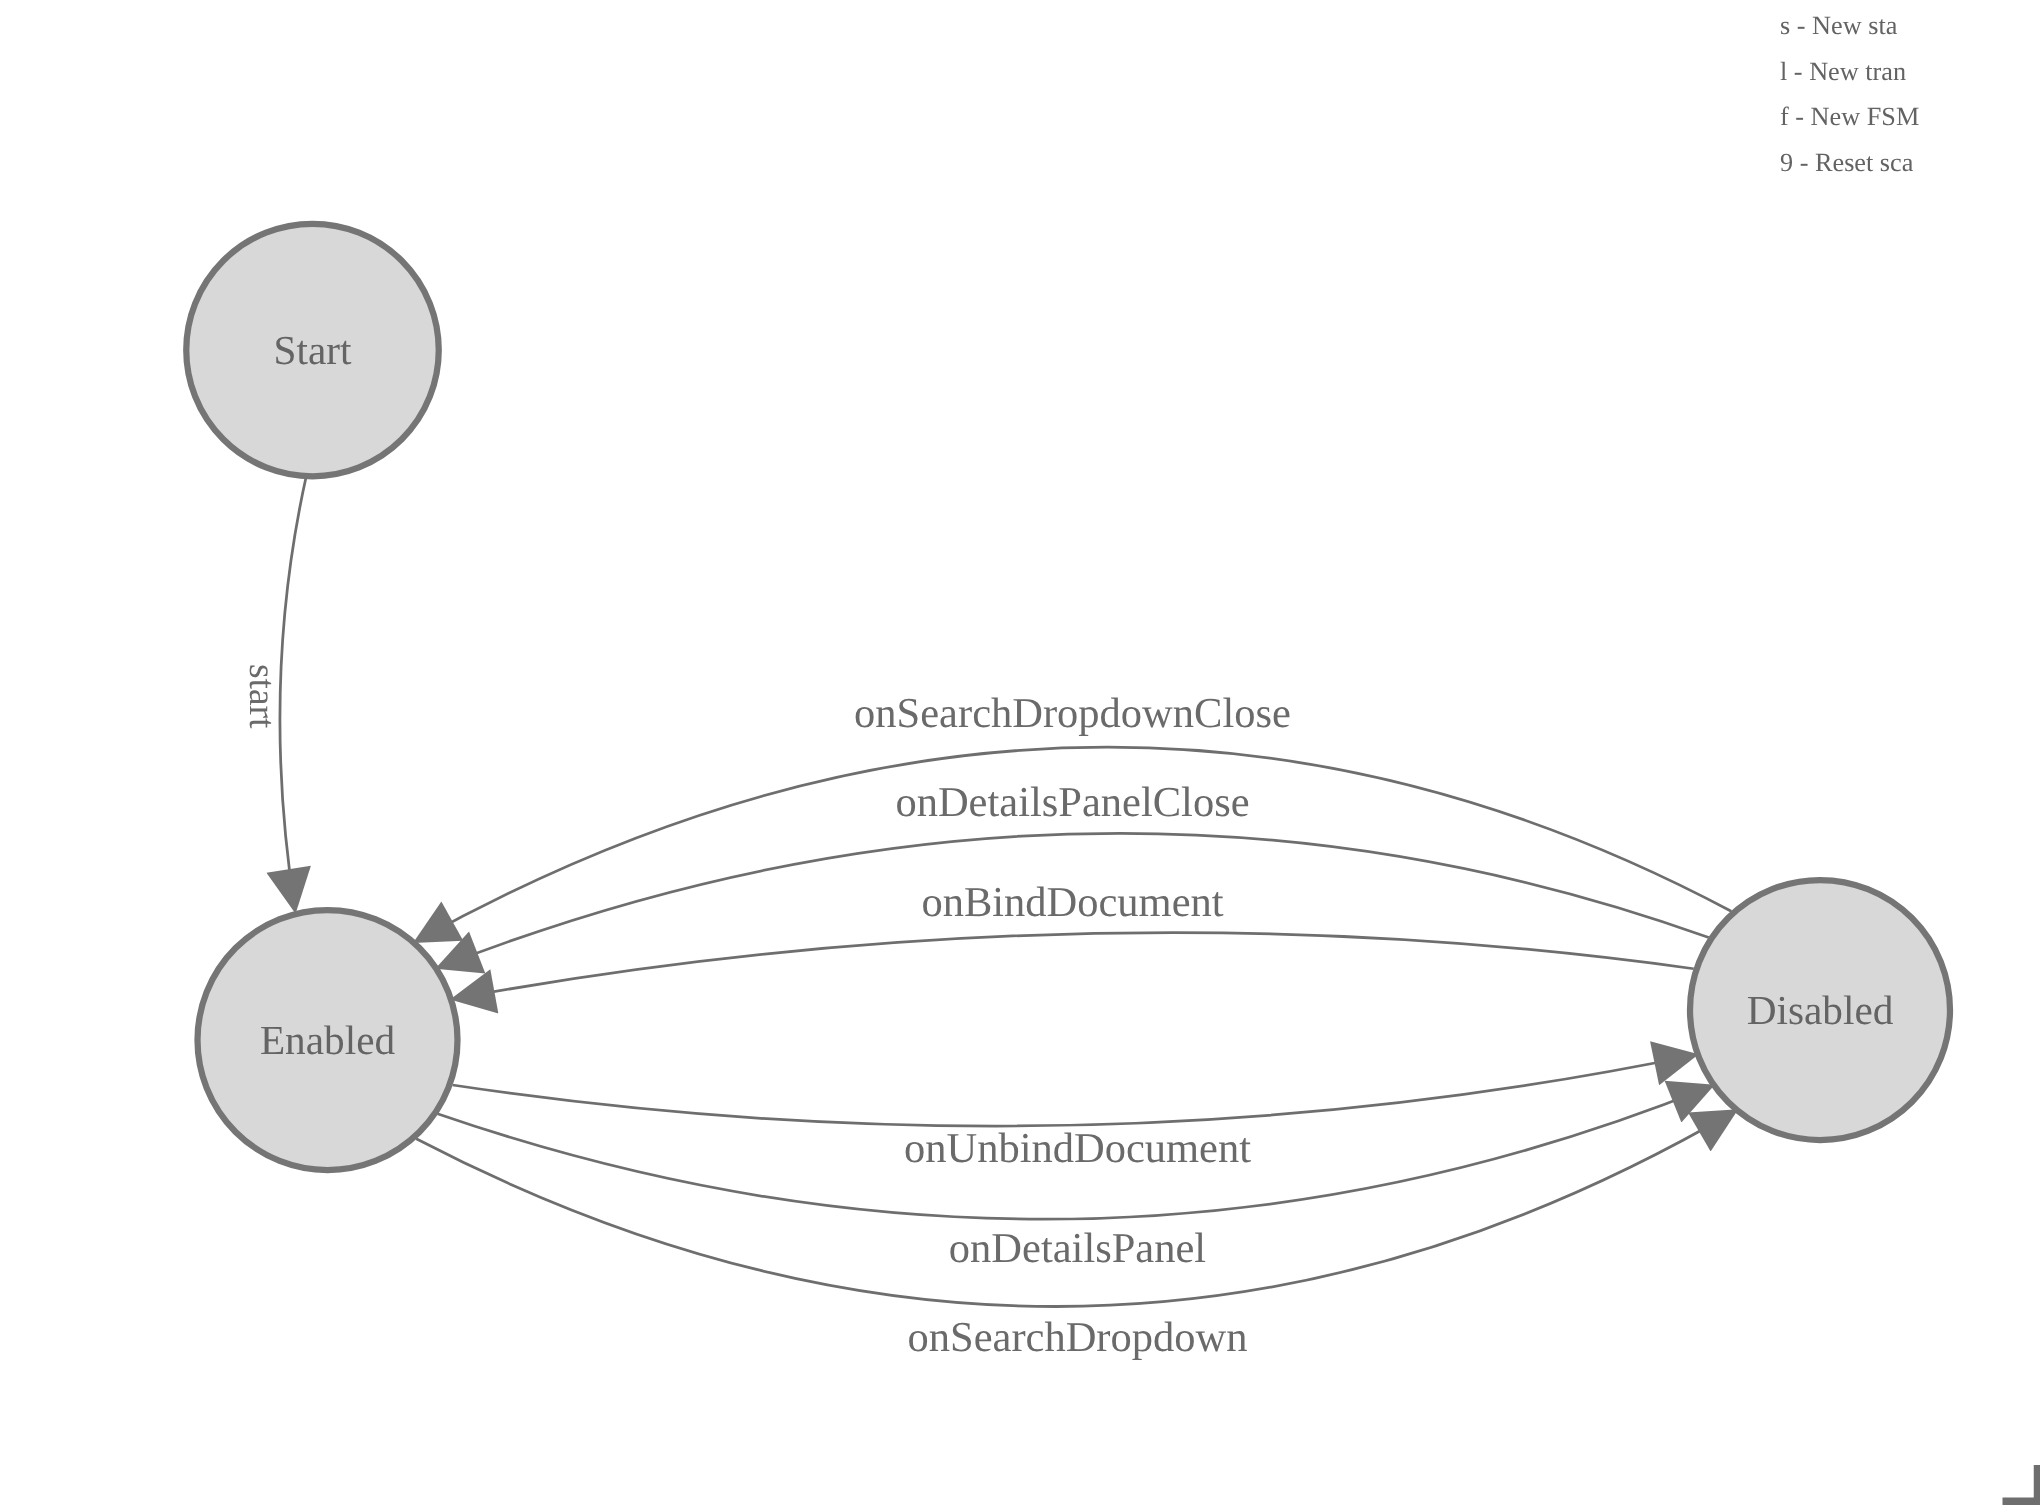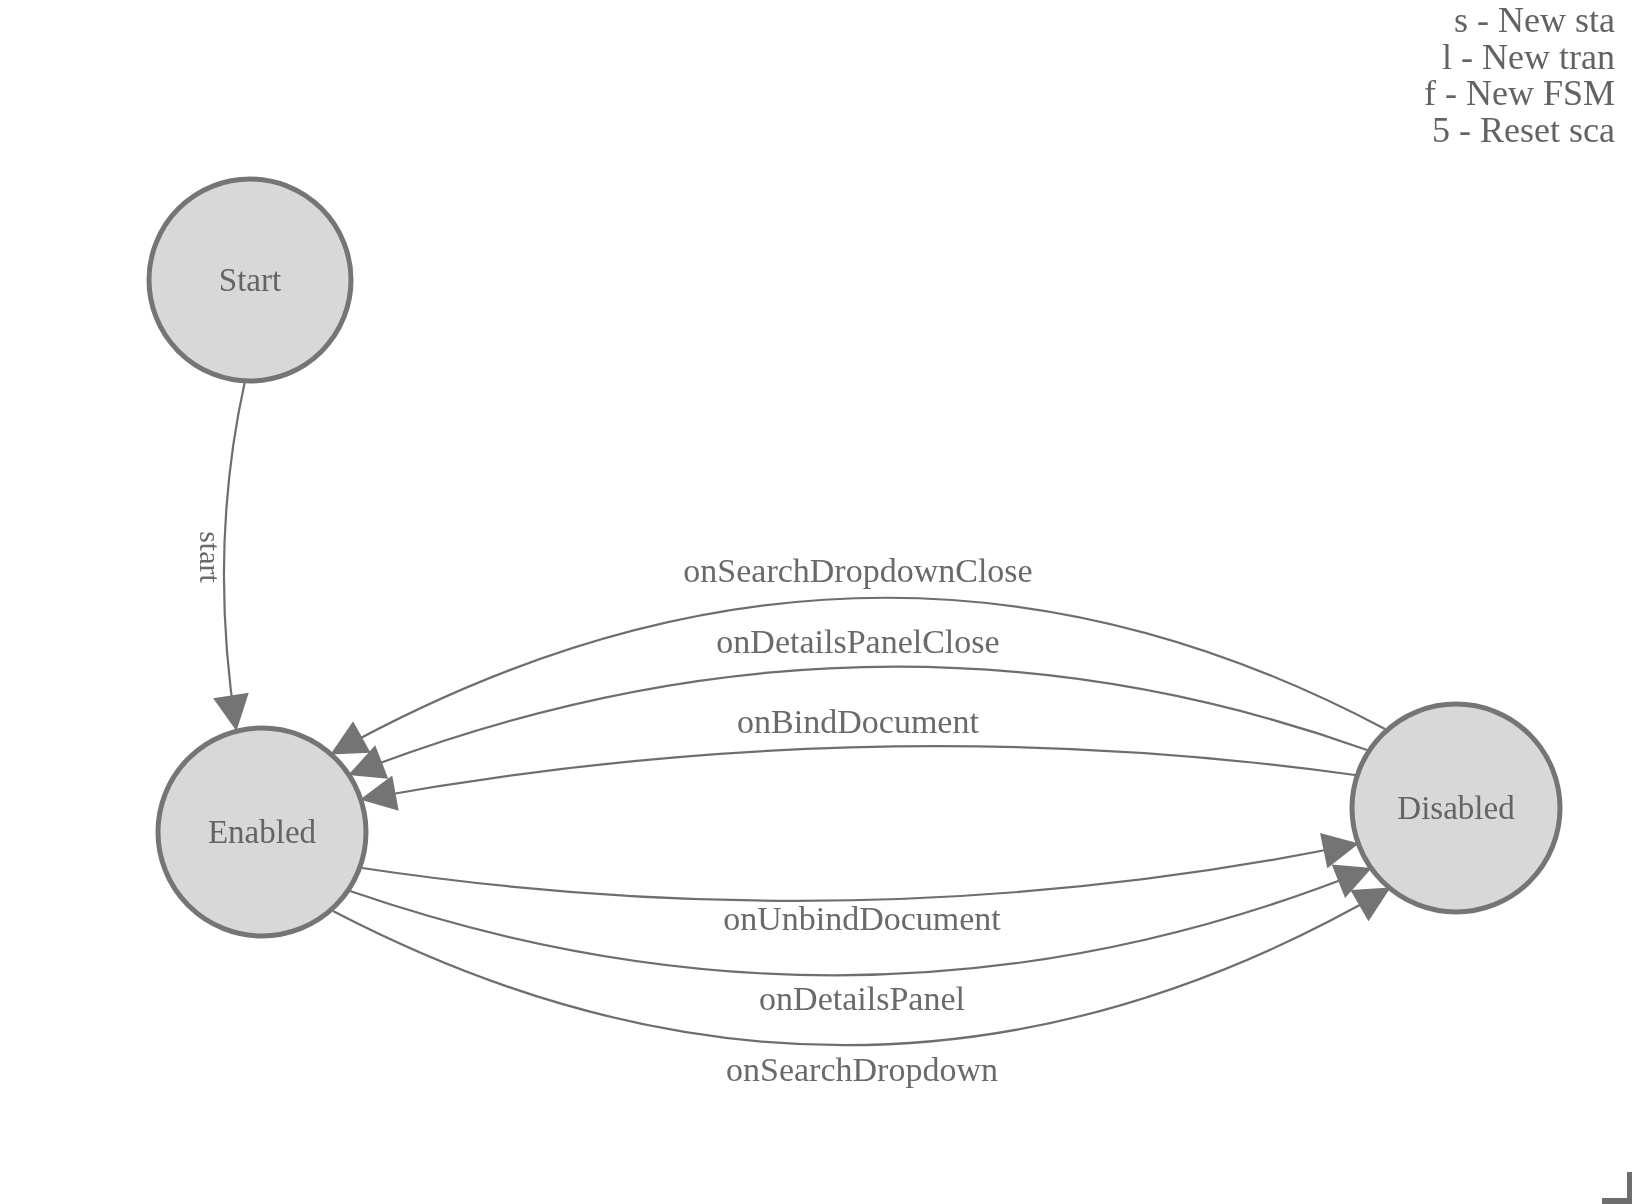--- a/index.html
+++ b/index.html
@@ -16,24 +16,23 @@
   .state-circle { fill: #d8d8d8; stroke: #757575; stroke-width: 5; }
   .state-label  { font-size: 33px; fill: #646464; text-anchor: middle; }
   .edge-path    { fill: none; stroke: #6e6e6e; stroke-width: 2.2; }
   .edge-label   { font-size: 34px; fill: #6a6a6a; text-anchor: middle; }
   .corner-bar   { fill: #6e6e6e; }
 
   .legend {
     position: absolute;
     left: 1424px; top: 2px;
     color: #636363;
-    font-size: 36px;
+    font-size: 21px;
     line-height: 36.5px;
     white-space: nowrap;
-    text-align: right;
   }
 </style>
 </head>
 <body>
 
 <div class="canvas">
   <svg width="1632" height="1204" viewBox="0 0 1632 1204">
     <defs>
       <marker id="arrowhead" viewBox="0 0 12 12" refX="11" refY="6" markerWidth="40" markerHeight="36" orient="auto" markerUnits="userSpaceOnUse">
         <path d="M0,0 L12,6 L0,12 Z" fill="#747474"></path>
@@ -79,14 +78,14 @@
       <rect class="corner-bar" x="1602" y="1198" width="30" height="6"></rect>
       <rect class="corner-bar" x="1627" y="1172" width="5" height="32"></rect>
     </g>
   </svg>
 </div>
 
 <div class="legend">
   <div>s - New sta</div>
   <div>l - New tran</div>
   <div>f - New FSM</div>
-  <div>5 - Reset sca</div>
+  <div>9 - Reset sca</div>
 </div>
 
 </body></html>

